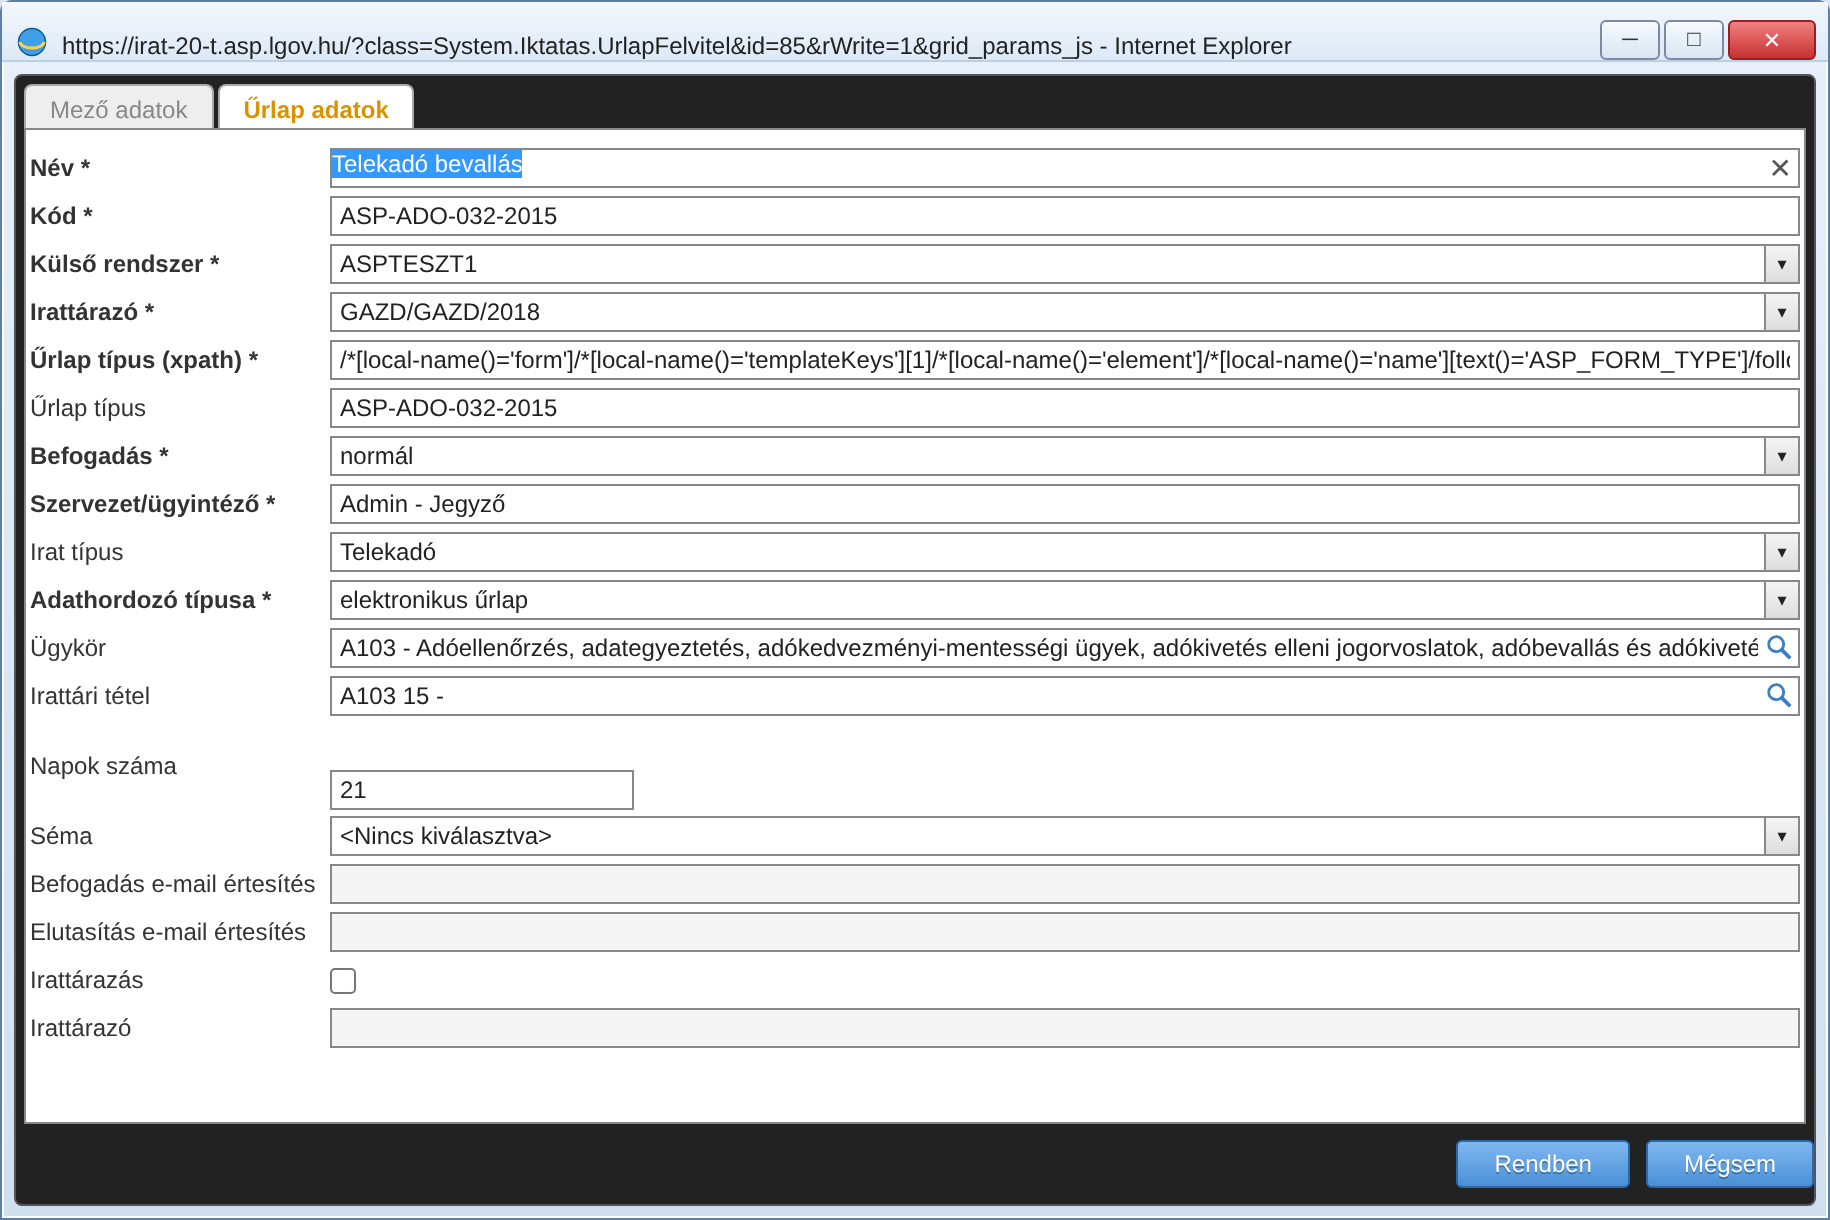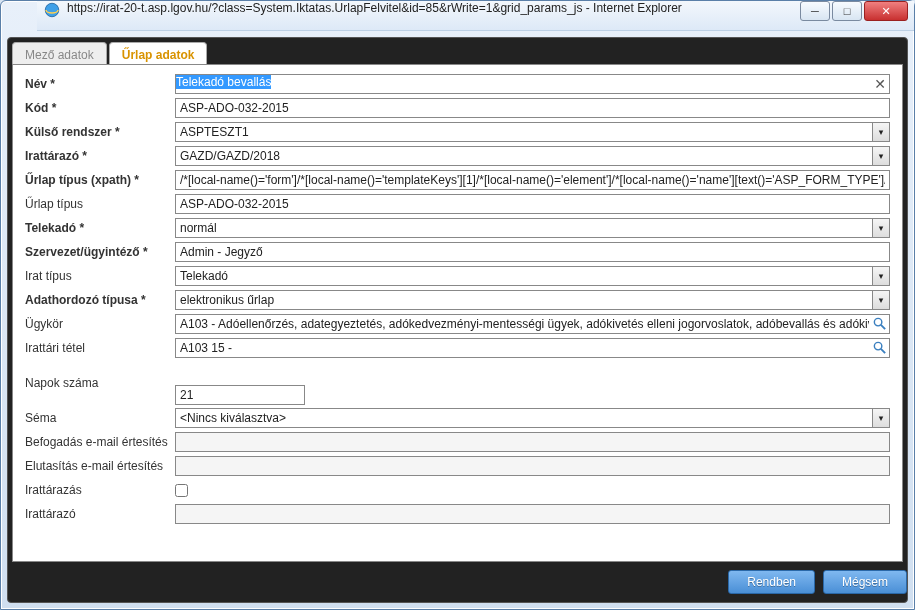--- a/index.html
+++ b/index.html
@@ -16,25 +16,24 @@
     background: linear-gradient(#e8f0fa, #d0dff0);
     border: 1px solid #5a7fa8;
     border-radius: 6px 6px 0 0;
     width: 915px;
     height: 610px;
     box-shadow: inset 0 0 0 1px #fff;
   }
   .titlebar {
     height: 30px;
     display: flex;
-    align-items: flex-start;
+    align-items: flex-end;
     padding: 0 6px;
     background: linear-gradient(#f3f7fc, #dde9f7);
     border-bottom: 1px solid #bcd0e5;
-    margin-left: 36px;
   }
   .ie-icon {
     width: 18px; height: 18px;
     margin-right: 6px;
   }
   .title-text {
     flex: 1;
     color: #222;
     font-size: 12px;
   }
@@ -91,21 +90,21 @@
   }
   .form-pane {
     position: absolute;
     top: 26px;
     left: 4px;
     right: 4px;
     bottom: 40px;
     background: #fff;
     border: 1px solid #888;
     overflow: auto;
-    padding: 8px 12px;
+    padding: 8px 2px;
     color: #222;
   }
   .row {
     display: flex;
     align-items: center;
     min-height: 22px;
     margin-bottom: 2px;
   }
   .label {
     width: 150px;
@@ -168,21 +167,21 @@
     color: #fff;
   }
   .mag-icon {
     position: absolute;
     right: 3px;
     top: 2px;
     width: 15px; height: 15px;
     cursor: pointer;
   }
   .small-input {
-    width: 130px;
+    width: 152px;
     margin-top: 24px;
   }
   .footer-btns {
     position: absolute;
     right: 0;
     bottom: 8px;
     display: flex;
     gap: 8px;
   }
   .app-btn {
@@ -268,21 +267,21 @@
         </div>
 
         <div class="row">
           <div class="label">Űrlap típus</div>
           <div class="field">
               <input class="text-input" value="ASP-ADO-032-2015" style="">
             </div>
         </div>
 
         <div class="row">
-          <div class="label bold">Telekadó *</div>
+          <div class="label bold">Befogadás *</div>
           <div class="field">
             <div class="select-wrap">
               <input class="text-input" value="normál" style="">
               <div class="select-caret">▾</div>
             </div>
           </div>
         </div>
 
         <div class="row">
           <div class="label bold">Szervezet/ügyintéző *</div>

